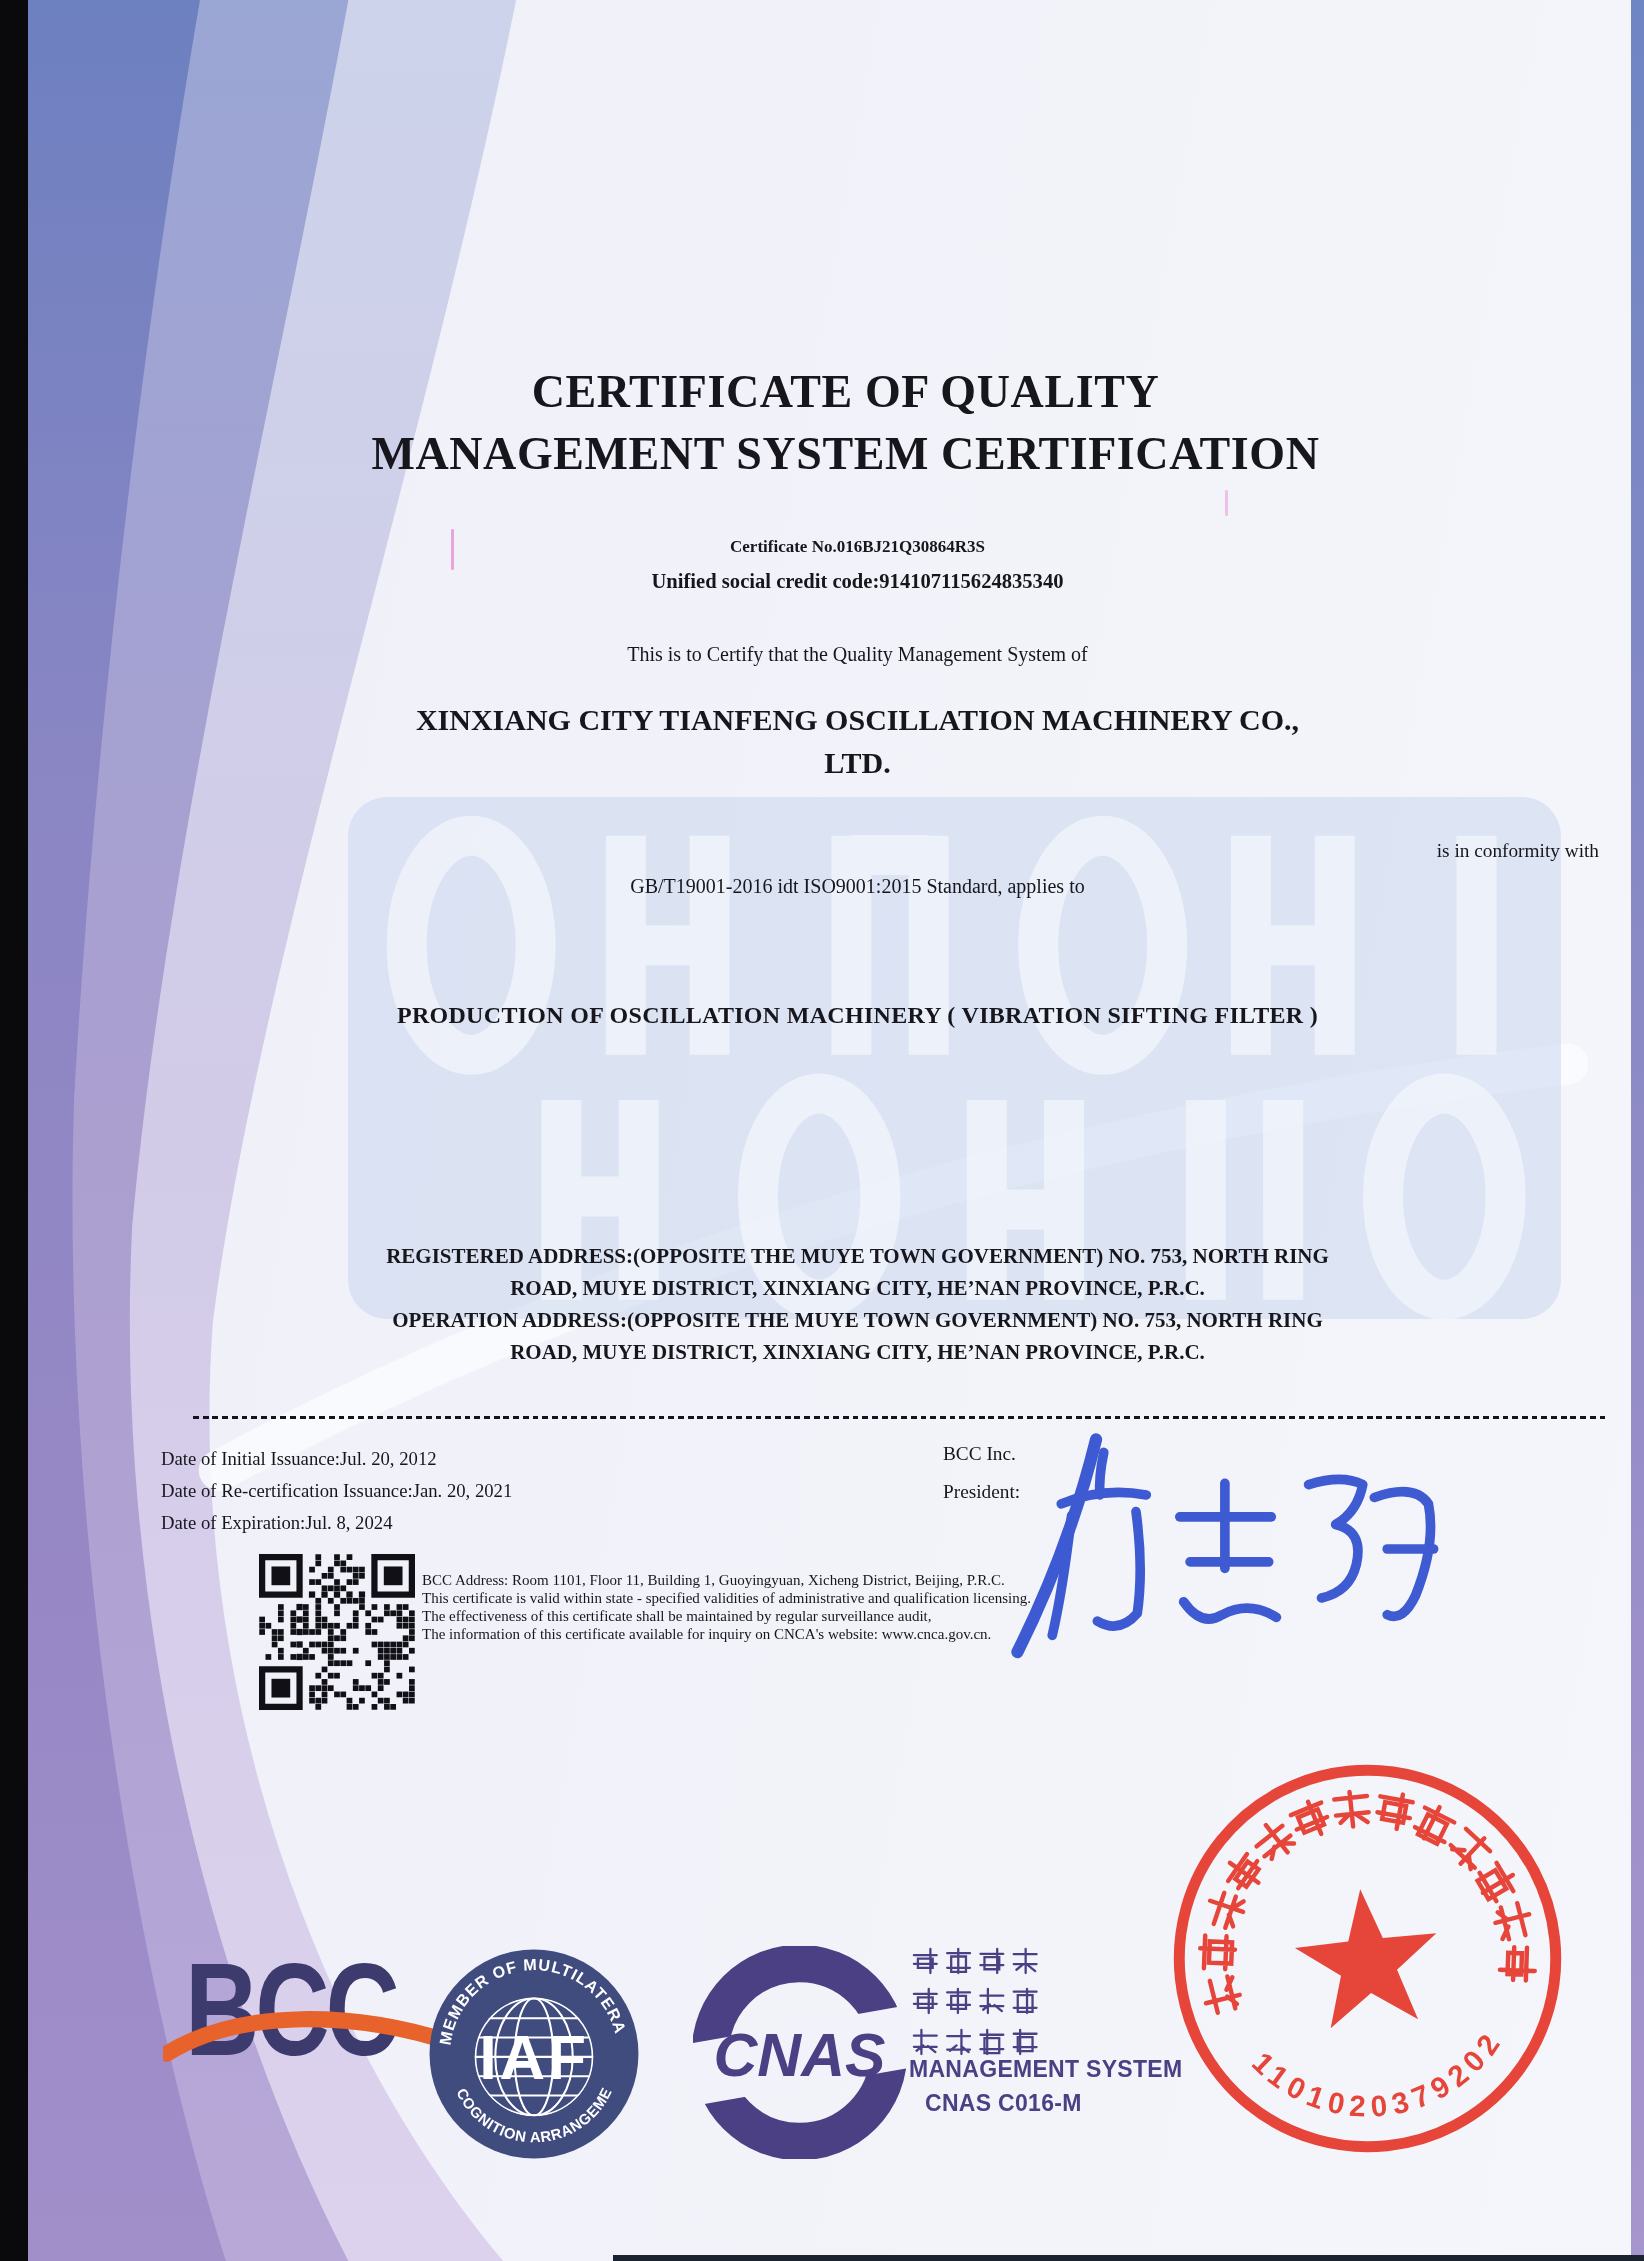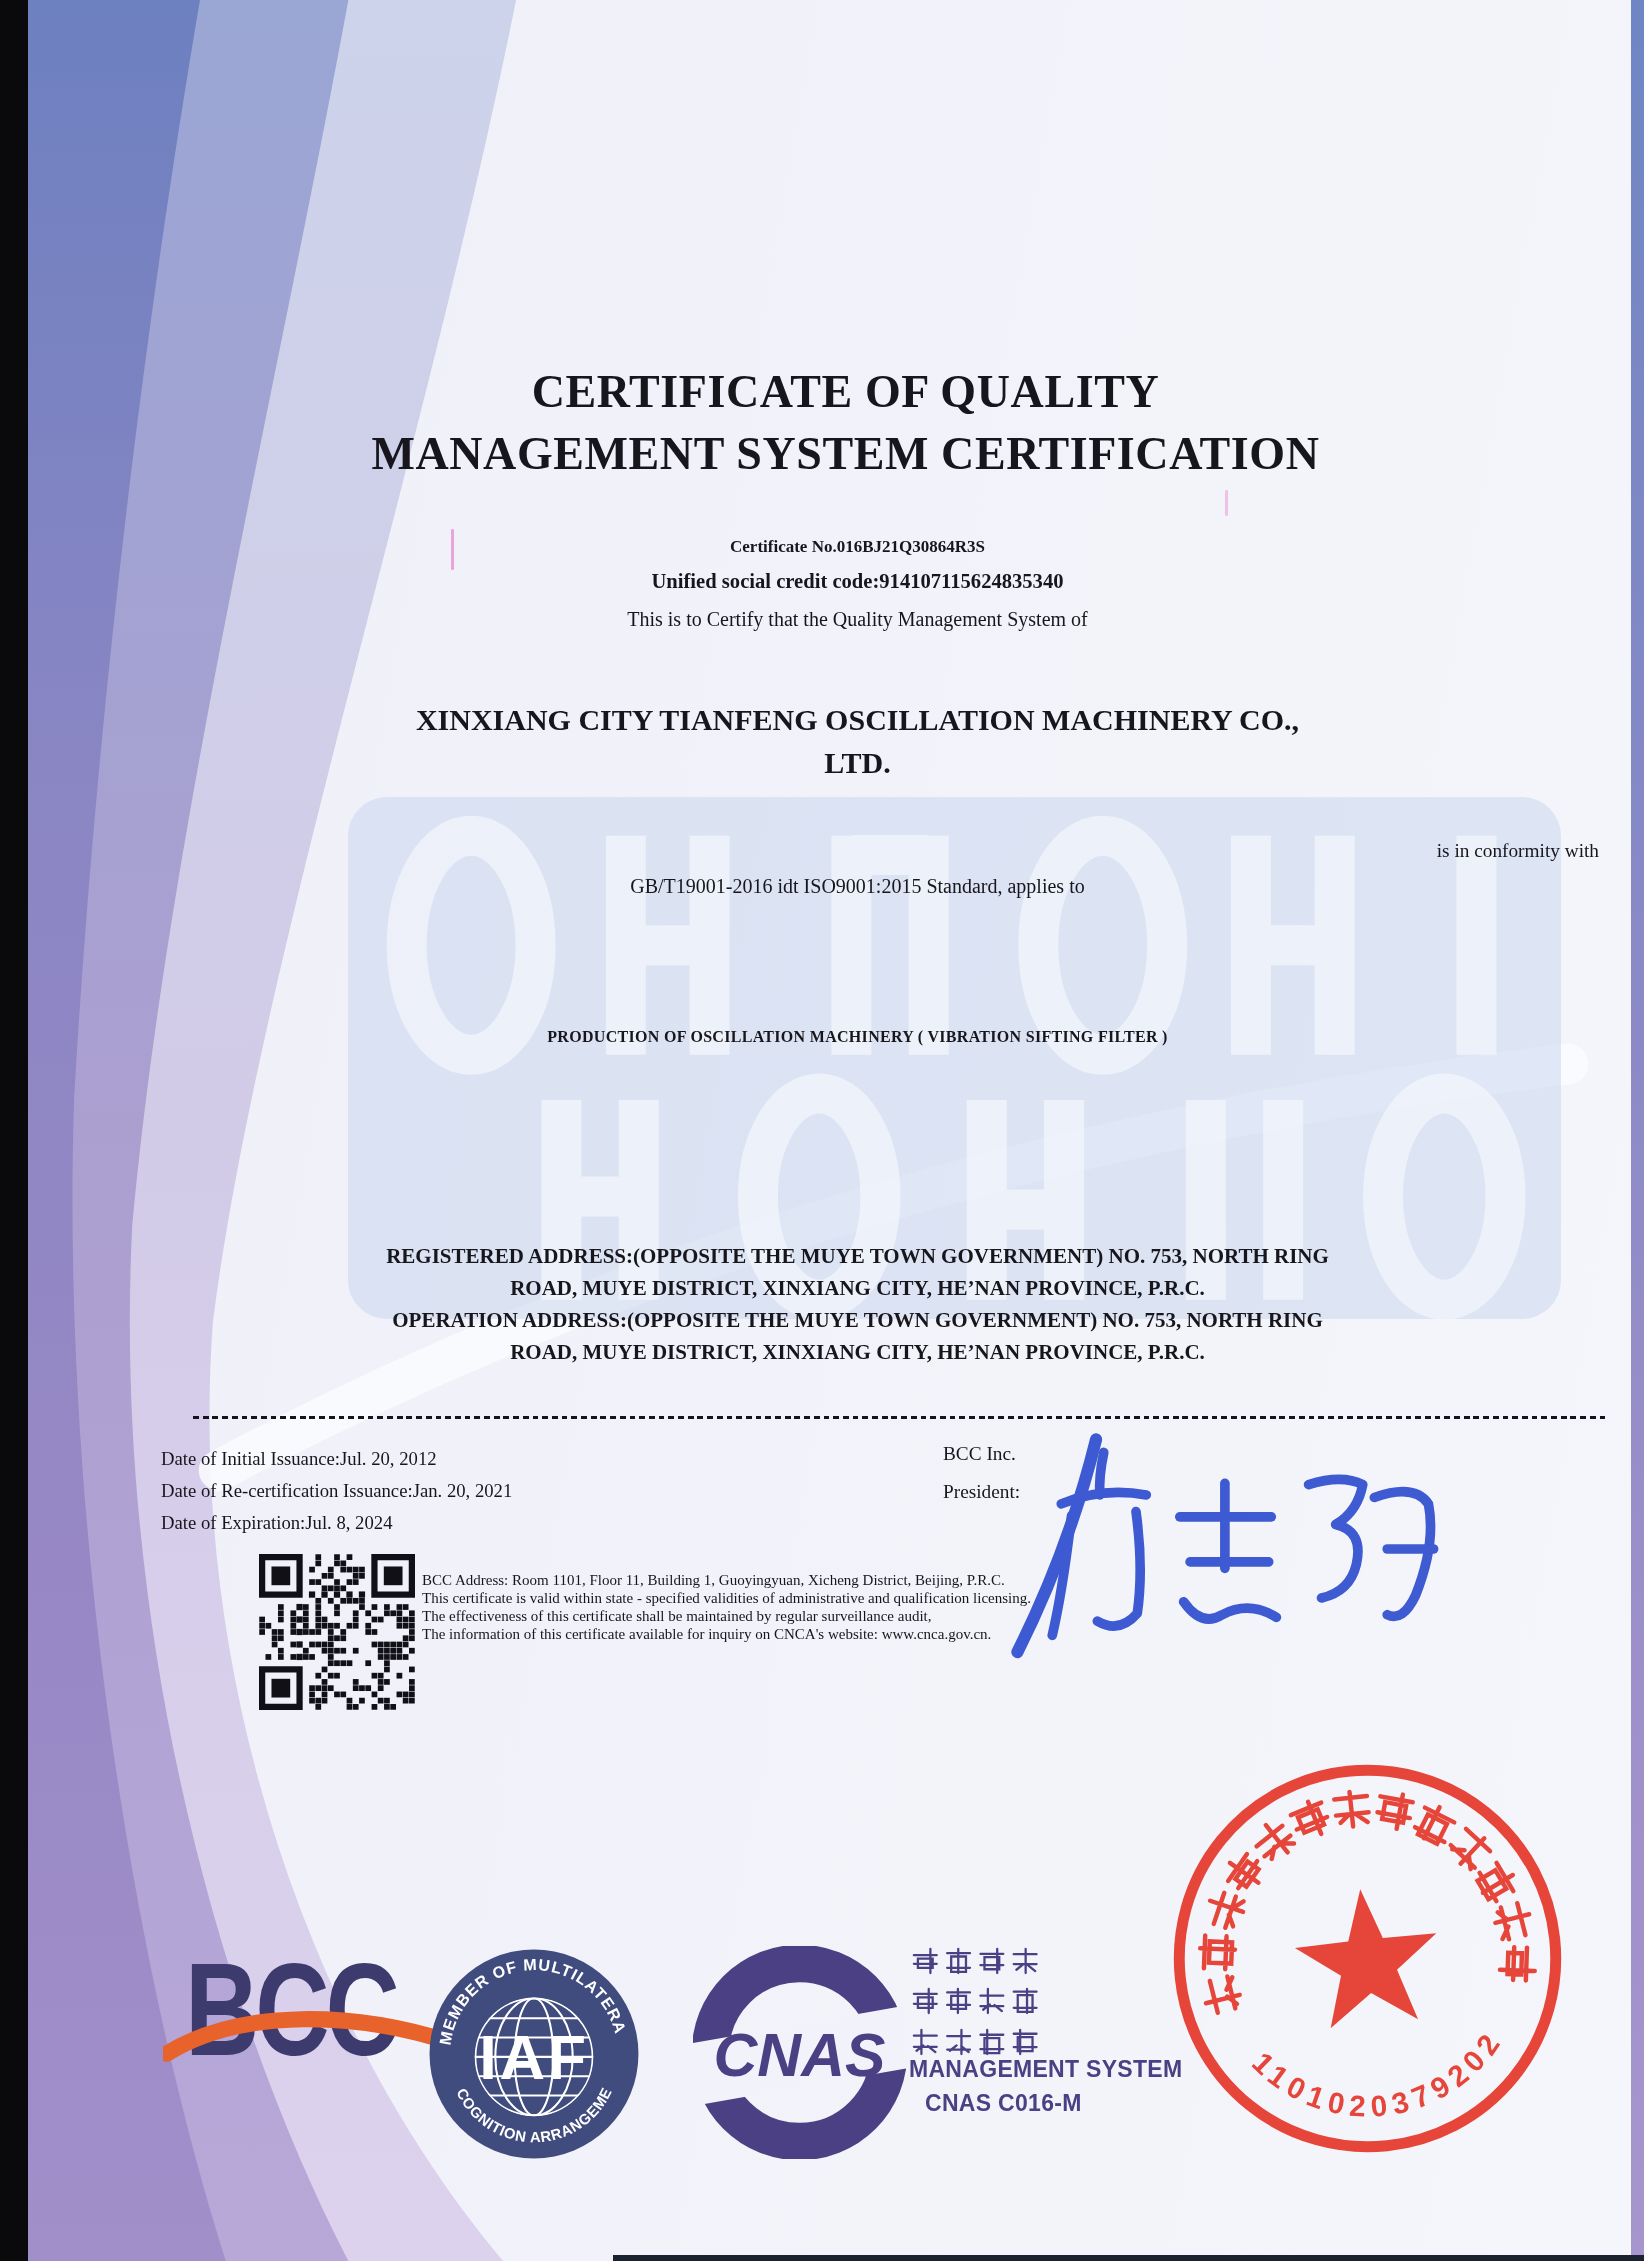--- a/index.html
+++ b/index.html
@@ -11,25 +11,25 @@
   .edge-left{left:0;top:0;width:28px;height:2261px;background:#0a0a0c;}
   .edge-right{right:0;top:0;width:14px;height:2261px;
       background:linear-gradient(#6f86c4,#8b8ac6 45%,#9e90ca 75%,#a795cd);}
   .edge-bottom{left:613px;bottom:0;width:1032px;height:5.8px;background:#1b2330;}
   
   .ink{color:#17161d;}
   .center{text-align:center;}
   .title{left:104px;top:361px;width:1483px;font-size:46px;font-weight:bold;line-height:62px;letter-spacing:0.6px;}
   .certno{left:116px;top:537px;width:1483px;font-size:17px;font-weight:bold;}
   .credit{left:116px;top:570px;width:1483px;font-size:20.6px;font-weight:bold;}
-  .intro{left:116px;top:608px;width:1483px;font-size:20px;}
+  .intro{left:116px;top:643px;width:1483px;font-size:20px;}
   .company{left:116px;top:698px;width:1483px;font-size:30px;font-weight:bold;line-height:43px;}
   .conformity{left:116px;top:840px;width:1483px;font-size:19.3px;text-align:right;}
   .standard{left:116px;top:875px;width:1483px;font-size:20px;}
-  .scope{left:116px;top:1028px;width:1483px;font-size:16px;font-weight:600;letter-spacing:0.3px;}
+  .scope{left:116px;top:1002px;width:1483px;font-size:24px;font-weight:600;letter-spacing:0.3px;}
   .addr{left:206px;top:1240px;width:1303px;font-size:21px;font-weight:600;line-height:32px;}
   .sep{left:193px;top:1416px;width:1416px;height:2.6px;
        background:repeating-linear-gradient(90deg,#14141f 0 5.8px,rgba(0,0,0,0) 5.8px 9.7px);}
   .dates{left:161px;top:1443px;width:490px;font-size:18.7px;line-height:32px;text-align:left;}
   .issuer-name{left:943px;top:1443px;font-size:19.3px;}
   .issuer-pres{left:943px;top:1481px;font-size:19.3px;}
   .fineprint{left:422px;top:1571px;width:877px;font-size:15px;line-height:18px;}
   .fineprint div{white-space:nowrap;}
   
   .bcc-logo{left:163px;top:1971px;width:303px;height:129px;}

